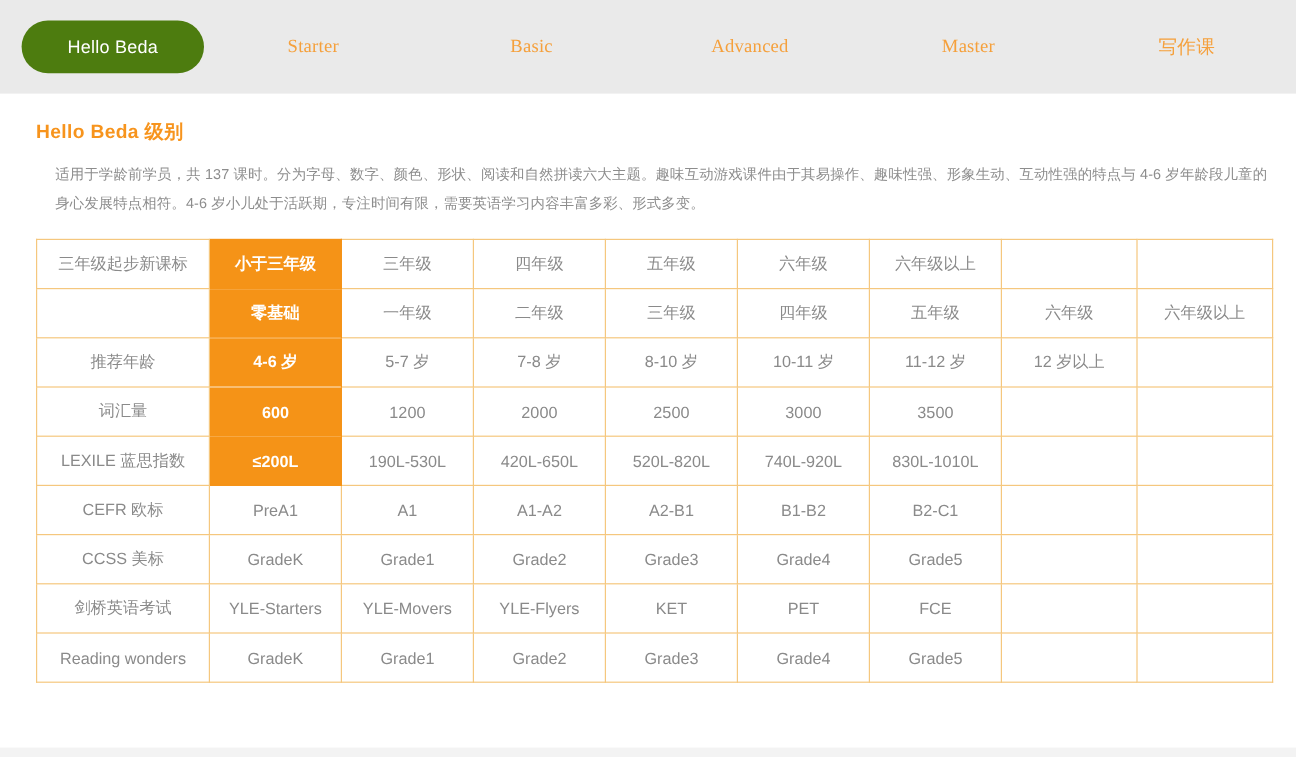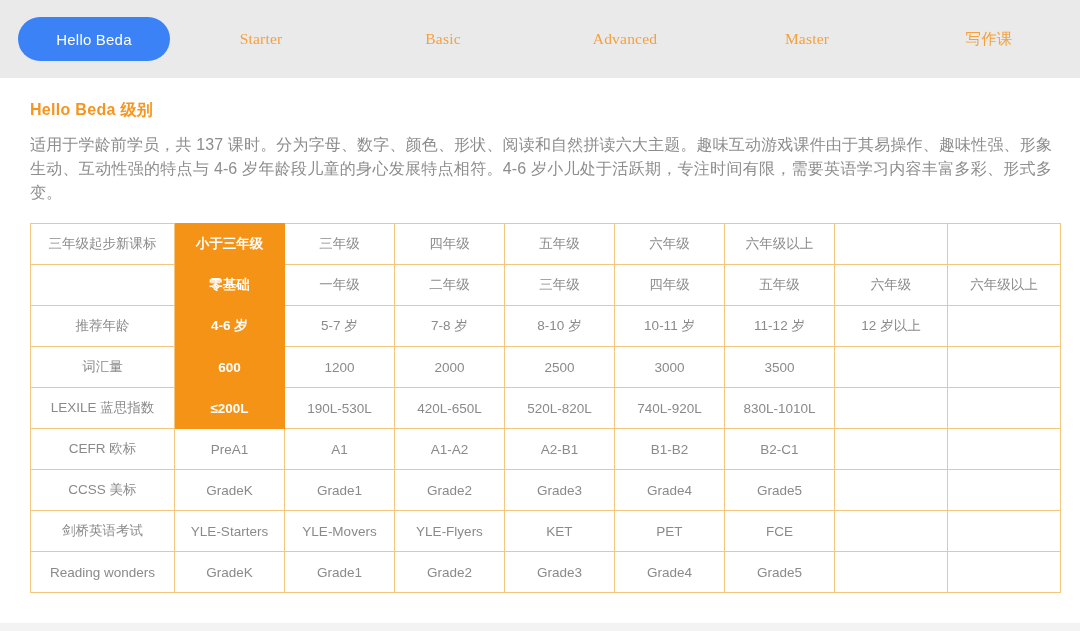--- a/index.html
+++ b/index.html
@@ -30,21 +30,21 @@
     align-items: center;
     box-sizing: border-box;
     padding: 0 0 0 18px;
   }
   .nav-pill {
     flex: 0 0 auto;
     height: 44px;
     min-width: 116px;
     padding: 0 18px;
     border-radius: 22px;
-    background: #3b82f6;
+    background: #4d7c0f;
     color: #ffffff;
     font-size: 15px;
     display: flex;
     align-items: center;
     justify-content: center;
     cursor: pointer;
     white-space: nowrap;
     letter-spacing: .2px;
   }
   .nav-items {
@@ -70,23 +70,23 @@
   }
   .section-title {
     color: #f7941d;
     font-size: 16px;
     margin: 0 0 12px 0;
     font-weight: bold;
     letter-spacing: .3px;
   }
   .section-desc {
     color: #8d8d8d;
-    font-size: 16px;
+    font-size: 12px;
     line-height: 24px;
-    margin: 0 0 18px 0;
+    margin: 0 0 18px 16px;
     max-width: 1022px;
     text-align: justify;
     letter-spacing: .1px;
   }
 
   
   .level-table {
     border-collapse: collapse;
     width: 1030px;
     table-layout: fixed;

